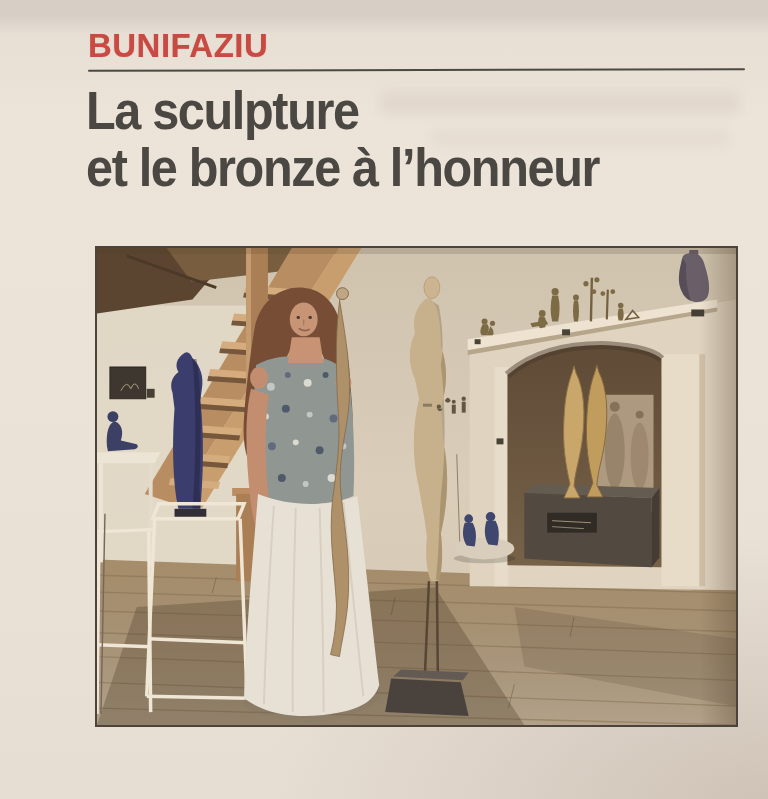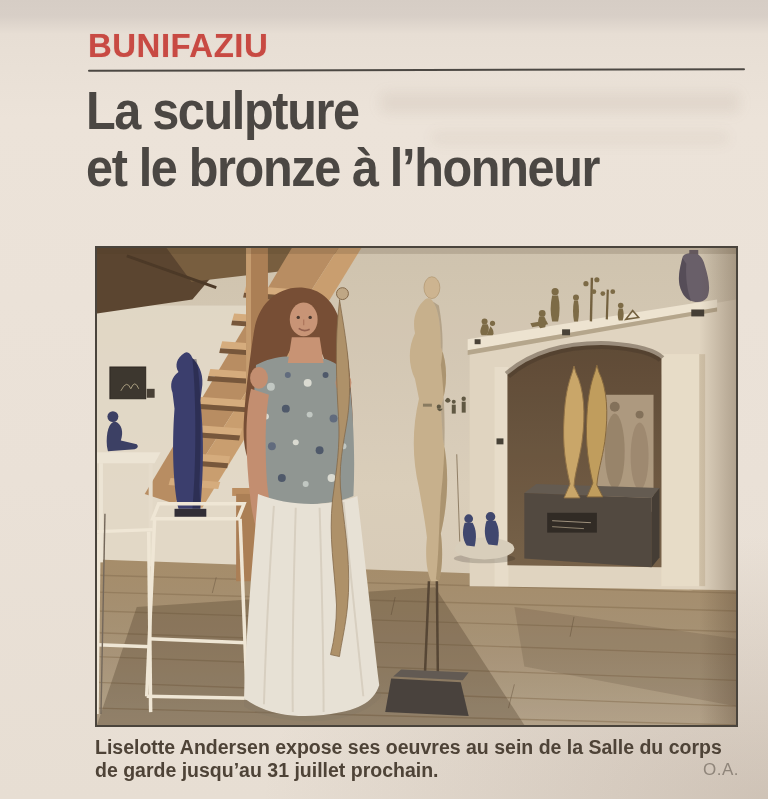--- a/index.html
+++ b/index.html
@@ -313,18 +313,14 @@
         <circle cx="396" cy="271" r="4.8" fill="#323d6b"></circle>
         <path d="M392,275 c-3,9 -2,18 2,24 l9,1 c2,-9 2,-18 -2,-25 z" fill="#323d6b"></path>
       </g>
 
       <rect x="0" y="0" width="643" height="481" fill="rgba(210,180,140,.09)"></rect>
       <rect x="606" y="0" width="37" height="481" fill="url(#gVig)"></rect>
       <rect x="0" y="0" width="643" height="6" fill="rgba(80,60,40,.18)"></rect>
     </svg>
   </div>
 
-  <div class="caption">
-    <span>Liselotte Andersen expose ses oeuvres au sein de la Salle du corps de garde jusqu’au 31 juillet prochain.</span>
-    <span class="byline">O.A.</span>
-  </div>
 
 </div>
 
 </body></html>

